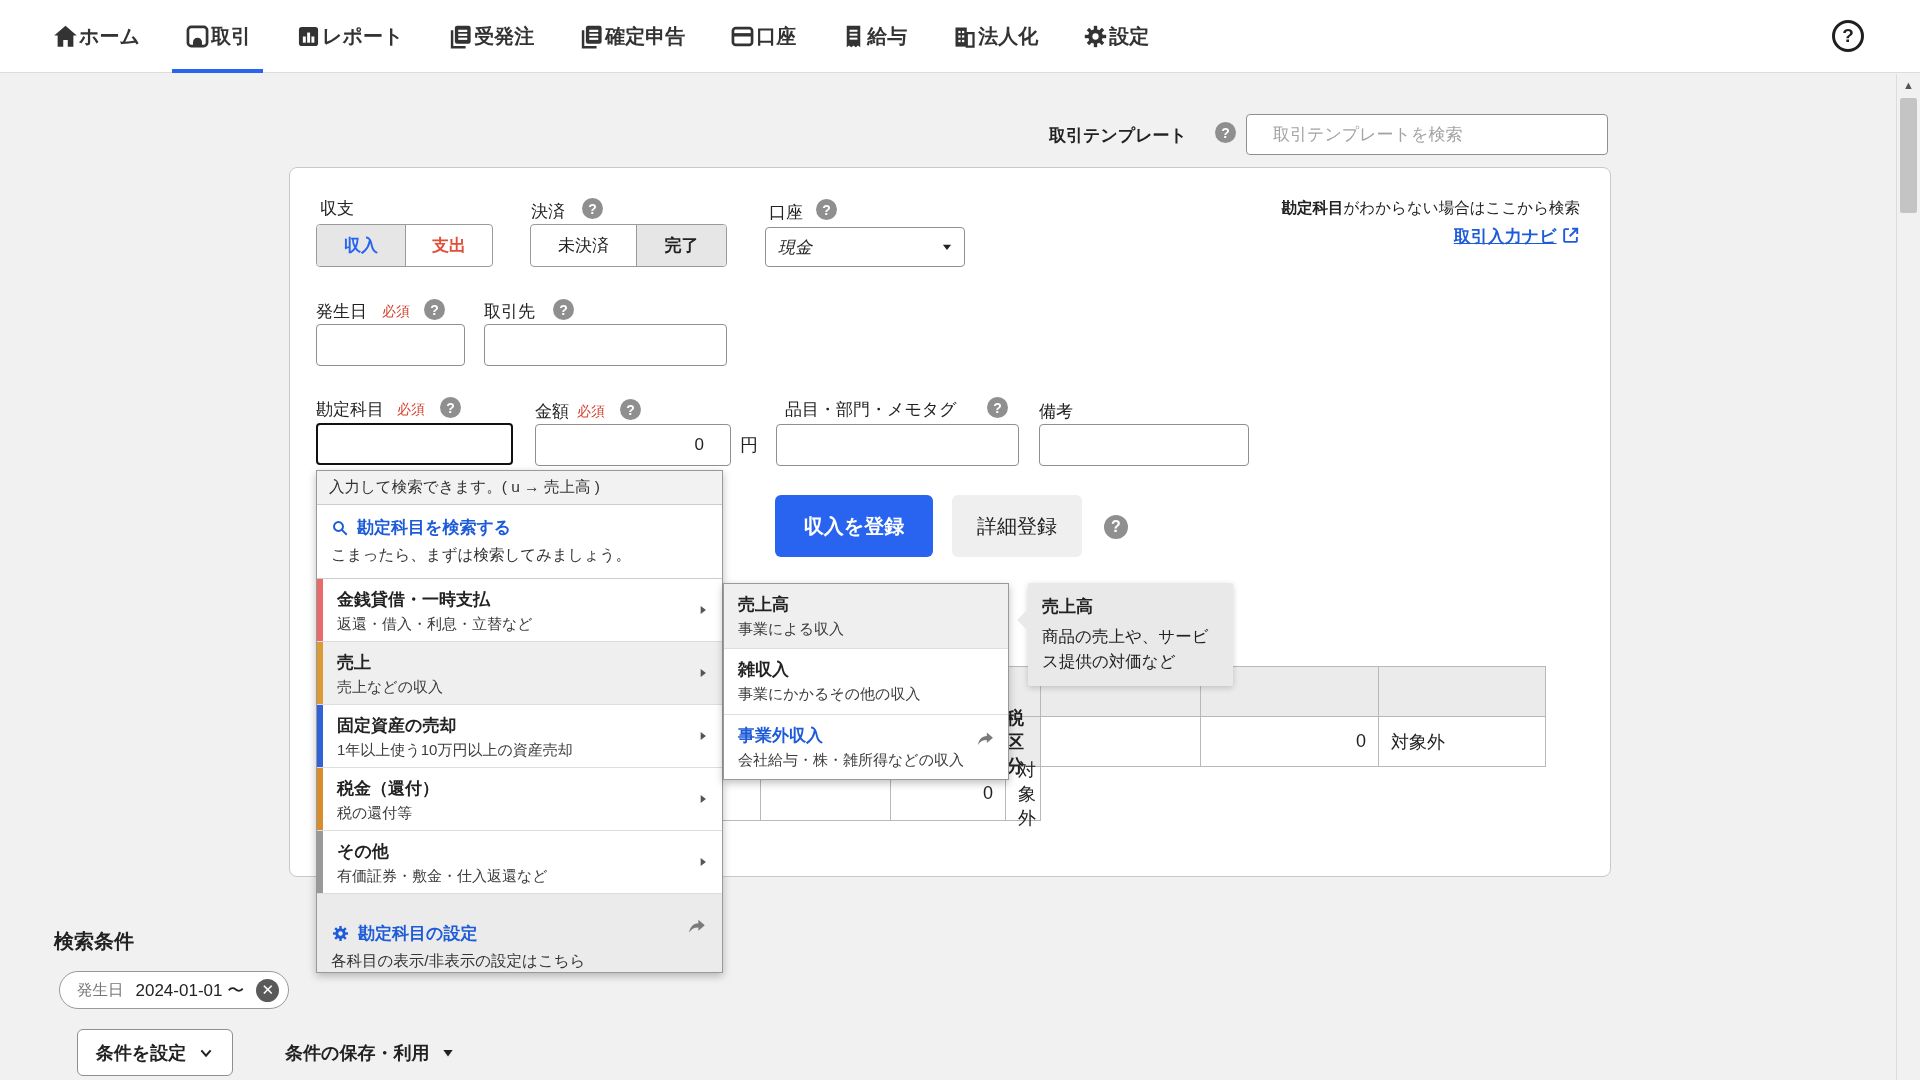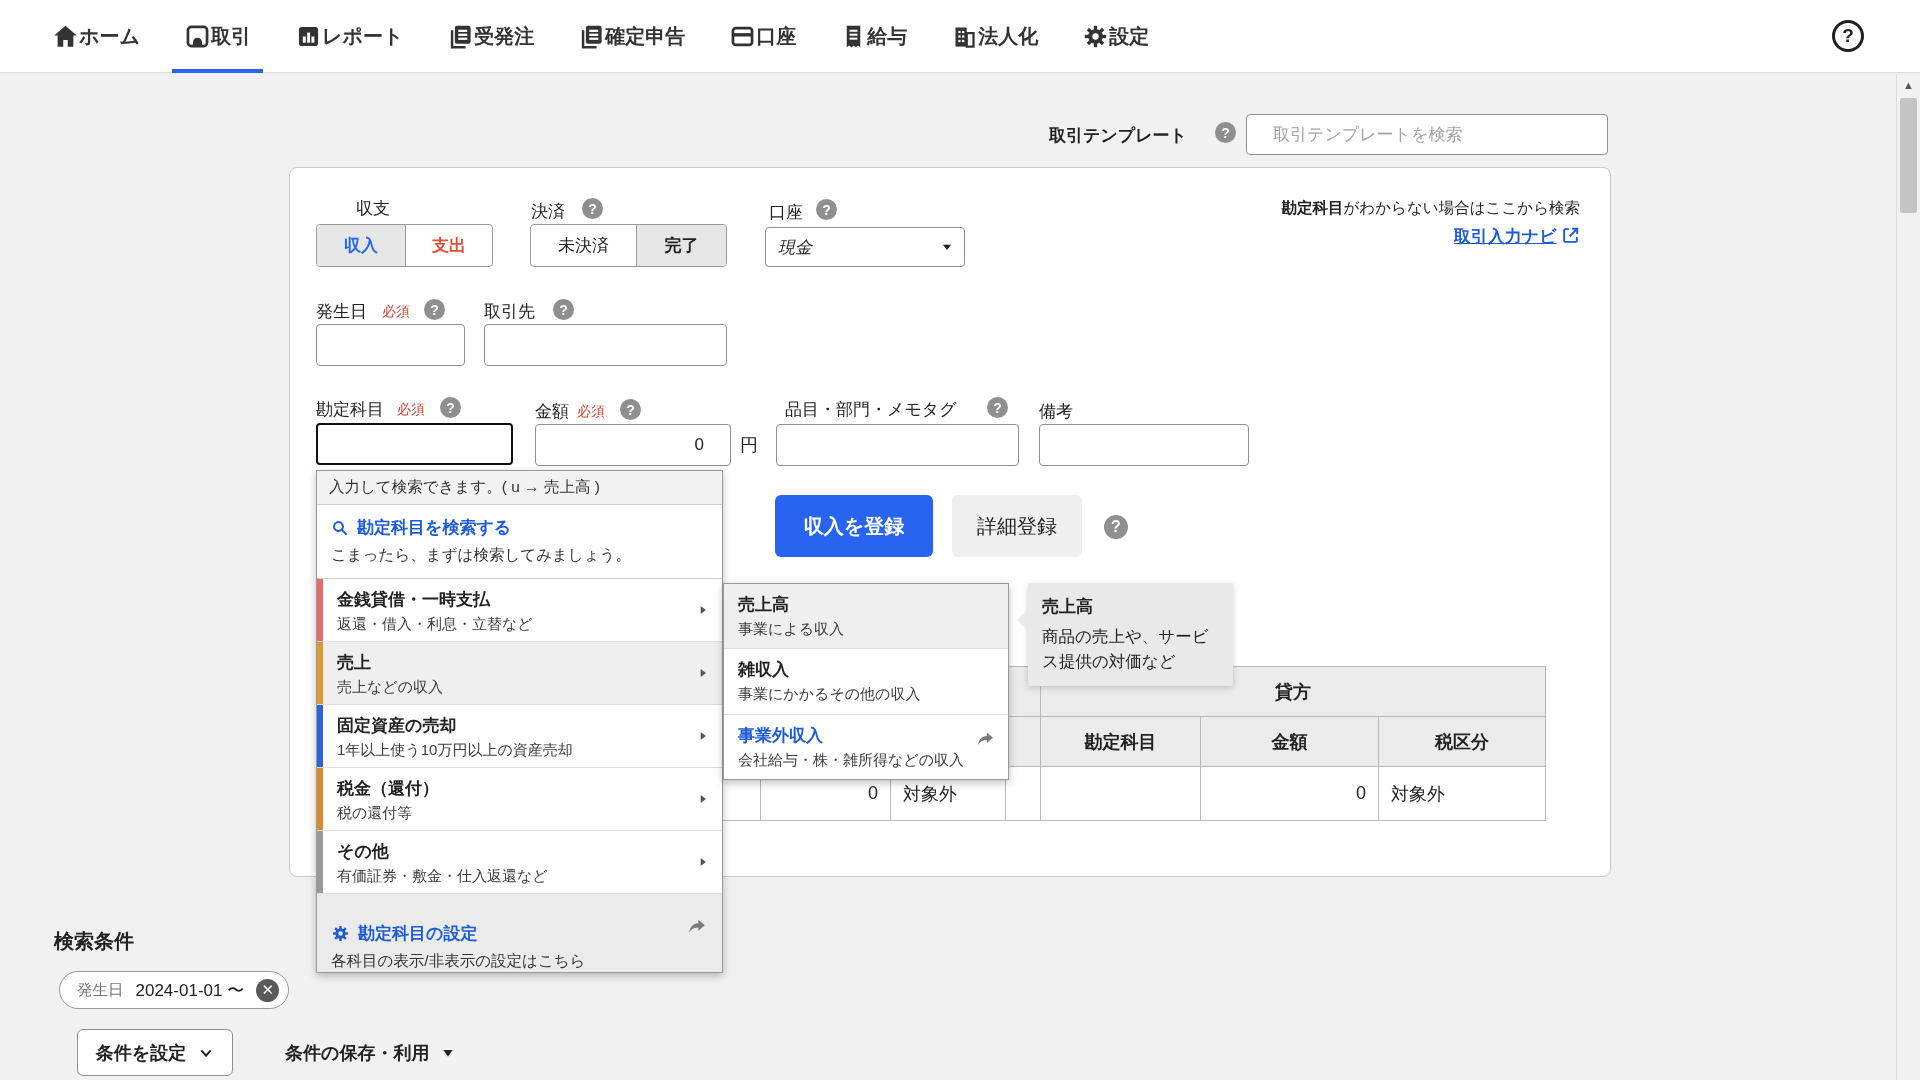--- a/index.html
+++ b/index.html
@@ -245,21 +245,21 @@
   </div>
   <div class="nav-help">?</div>
 </div>
 
 <span class="abs" style="left:1049px; top:124px; font-size:17px; font-weight:bold;">取引テンプレート</span>
 <span class="qmark abs" style="left:1215px; top:122px;">?</span>
 <input class="tbox abs" style="left: 1246px; top: 114px; width: 362px; height: 41px;" placeholder="取引テンプレートを検索">
 
 <div class="panel"></div>
 
-<span class="label abs" style="left:320px; top:197px;margin-left:36px;">収支</span>
+<span class="label abs" style="left:320px; top:197px;">収支</span>
 <div class="toggle" style="left:316px; top:224px;">
   <div class="tg sel" style="width:88px; color:#2864f0;">収入</div>
   <div class="tg" style="width:87px; color:#e14f3a; font-weight:bold;">支出</div>
 </div>
 
 <span class="label abs" style="left:531px; top:200px;">決済</span>
 <span class="qmark abs" style="left:582px; top:198px;">?</span>
 <div class="toggle" style="left:530px; top:224px;">
   <div class="tg" style="width:105px;">未決済</div>
   <div class="tg sel" style="width:90px;">完了</div>
@@ -314,21 +314,20 @@
 <input class="tbox abs" style="left: 1039px; top: 424px; width: 210px;">
 
 <button class="btn-primary" style="left:775px; top:495px; width:158px; height:62px;">収入を登録</button>
 <button class="btn-flat" style="left:952px; top:495px; width:130px; height:62px;">詳細登録</button>
 <span class="qmark abs" style="left:1104px; top:515px; width:24px; height:24px; font-size:16px;">?</span>
 
 <div class="ledger">
 
   <div class="lc-head" style="grid-column:1 / span 3;"></div>
   <div class="lc-head"></div>
-  <div class="lc-head" style="grid-column:5 / span 3;">貸方</div>
 
   <div class="lc-head"></div>
   <div class="lc-head"></div>
   <div class="lc-head"></div>
   <div class="lc-head"></div>
   <div class="lc-head">勘定科目</div>
   <div class="lc-head">金額</div>
   <div class="lc-head">税区分</div>
 
   <div></div>

